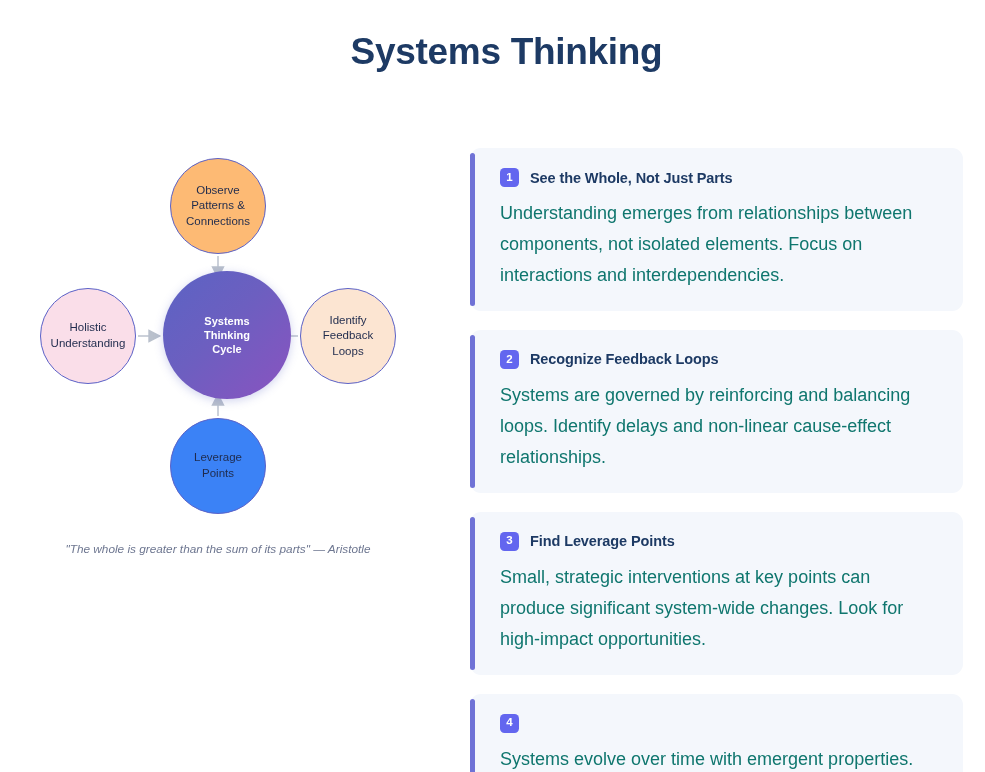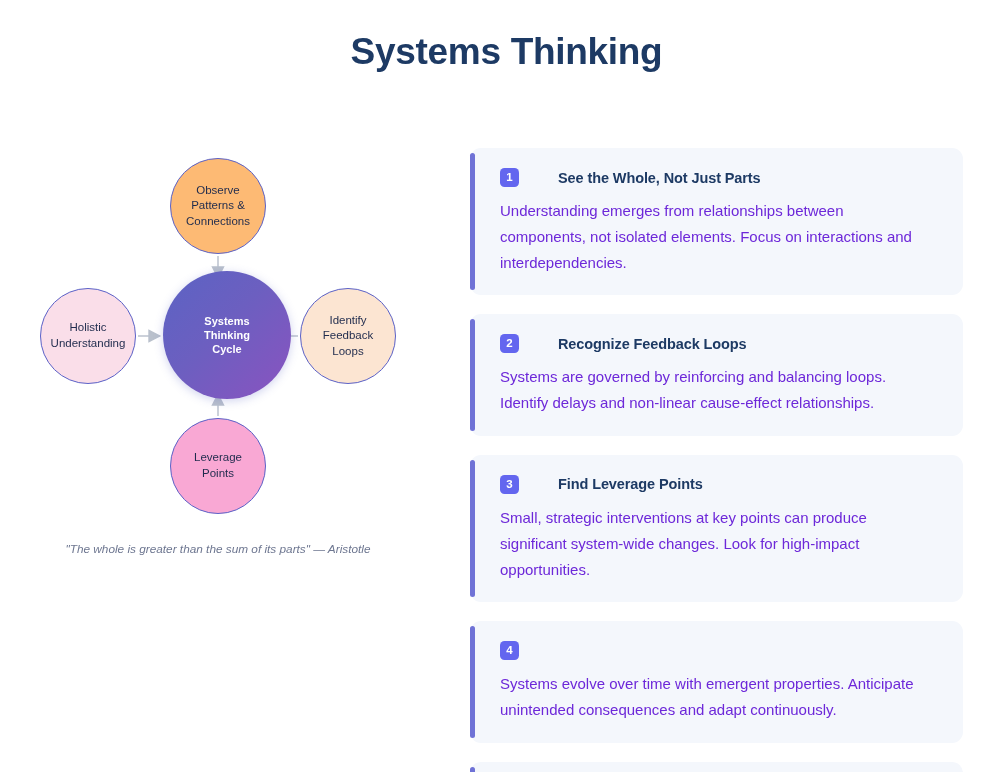--- a/index.html
+++ b/index.html
@@ -77,21 +77,21 @@
     width: 96px; height: 96px;
     border: 1.6px solid #5b62c8;
     font-size: 11.5px;
     line-height: 1.35;
     color: #1f2b4d;
   }
   .satellite .lbl { padding: 0 6px; display: block; }
   .node-top    { left: 162px; top: 10px;  background: #fdba74; }
   .node-left   { left: 32px;  top: 140px; background: #fadee9; }
   .node-right  { left: 292px; top: 140px; background: #fce5d2; }
-  .node-bottom { left: 162px; top: 270px; background: #f9a8d4; }
+  .node-bottom { left: 162px; top: 270px; background: #3b82f6; }
 
   .center-node {
     left: 155px; top: 123px;
     width: 128px; height: 128px;
     background: linear-gradient(135deg, #5b63c4 0%, #6c5fc0 45%, #8a53c0 100%);
     color: #ffffff;
     font-size: 11px;
     font-weight: bold;
     line-height: 1.28;
     z-index: 4;
@@ -147,25 +147,24 @@
     display: flex;
     align-items: center;
     justify-content: center;
     line-height: 1;
   }
   .card-title {
     font-size: 14.5px;
     font-weight: bold;
     color: #1d3a64;
     letter-spacing: -0.1px;
-    margin-left: 28px;
   }
   .card-desc {
-    font-size: 15px;
-    color: #6d28d9;
+    font-size: 18px;
+    color: #0f766e;
     line-height: 1.72;
     max-width: 420px;
   }
 </style>
 </head>
 <body>
 
 <div id="page">
 
   <div class="header">

